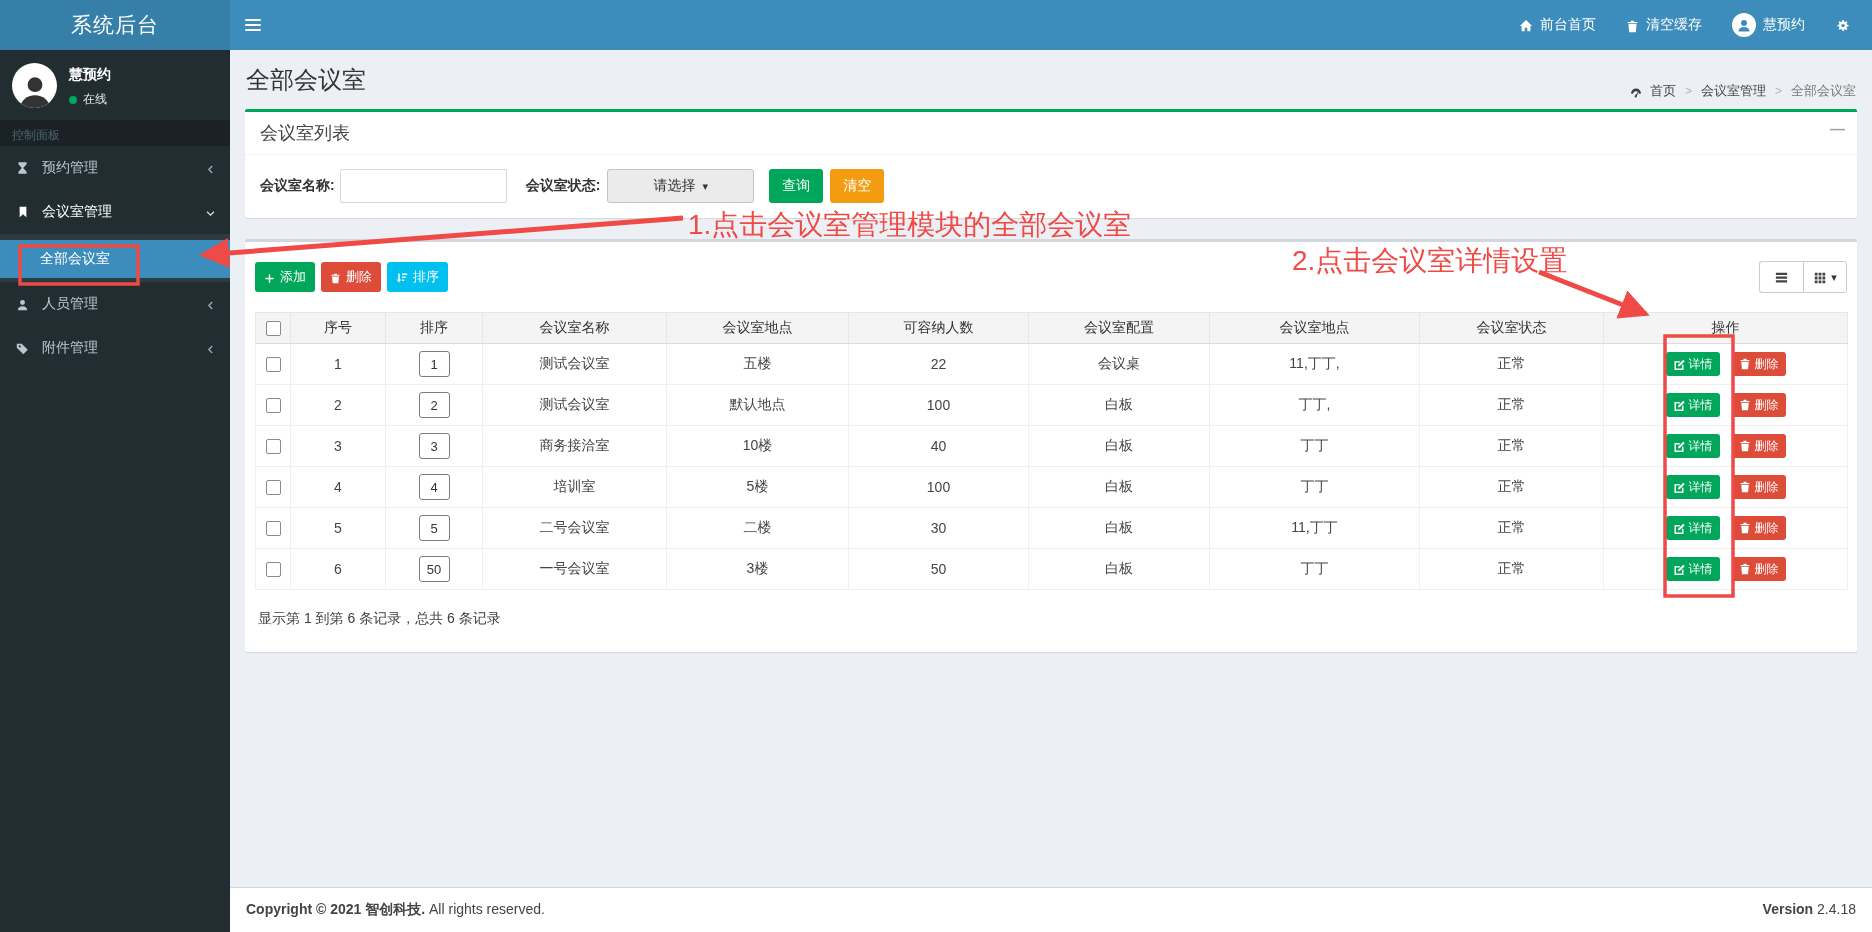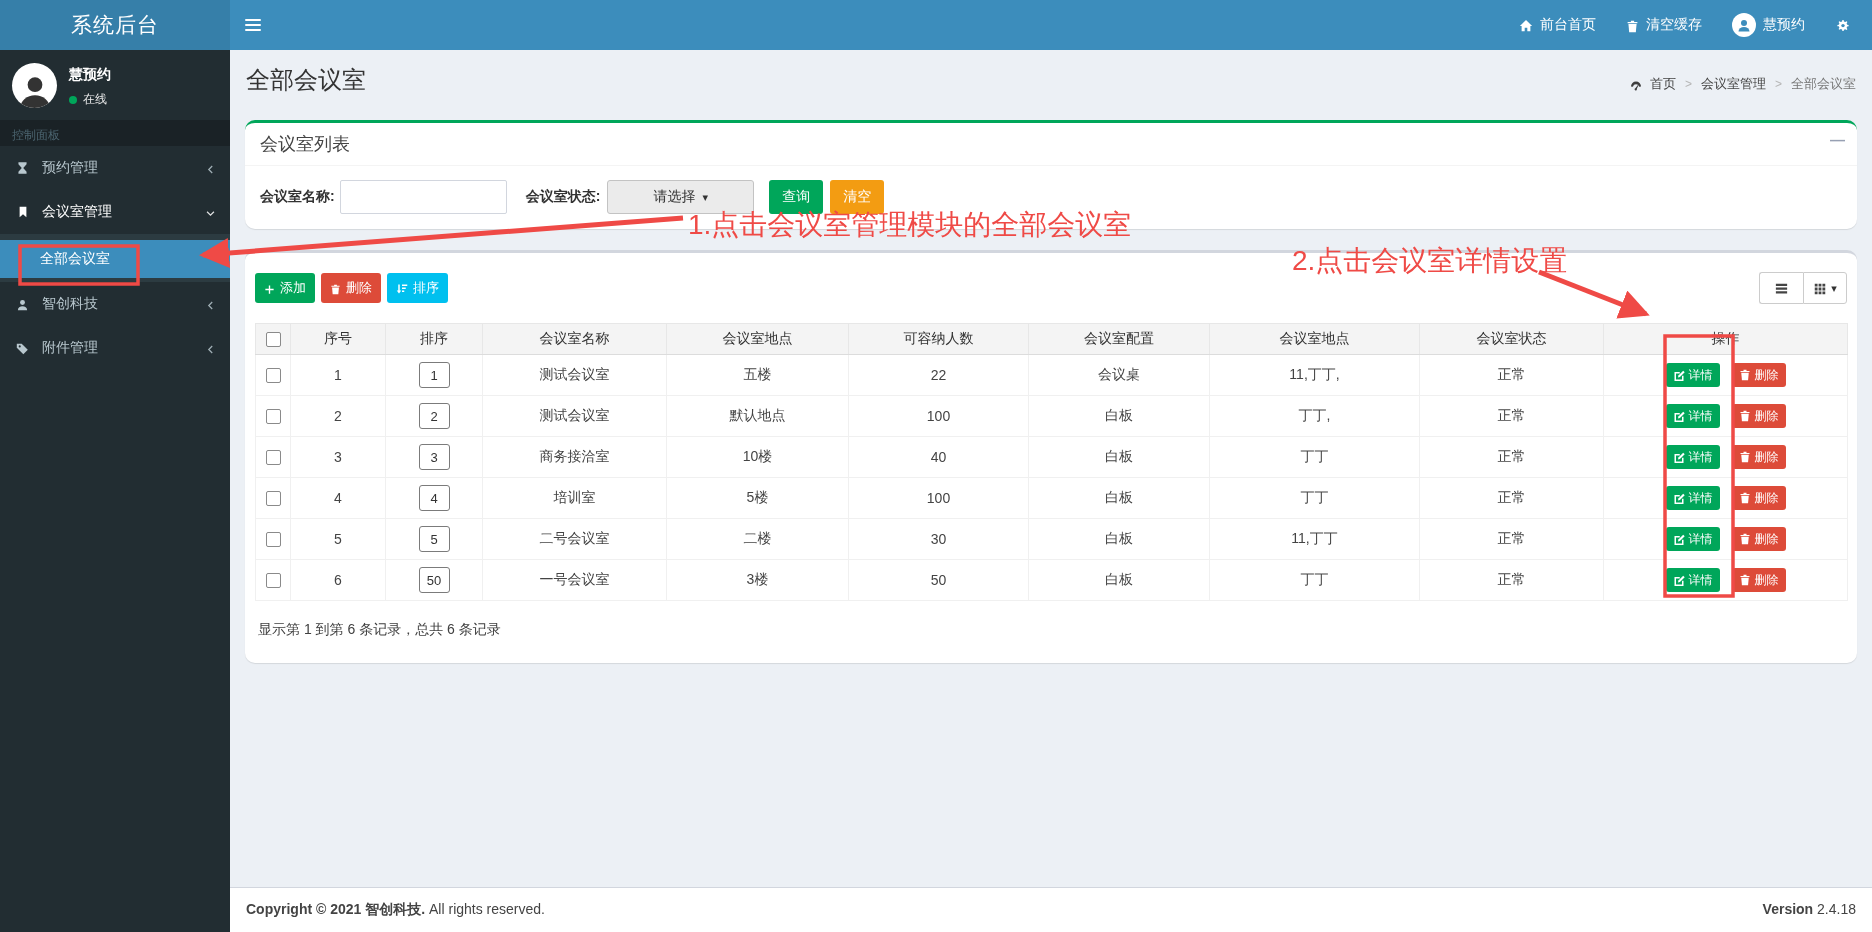--- a/index.html
+++ b/index.html
@@ -34,27 +34,27 @@
   .menu-item .mi{width:17px;margin-right:11px;display:flex;justify-content:center;color:inherit}
   .menu-item .chev{margin-left:auto;color:inherit;opacity:.85}
   .submenu{background:#2c3b41;padding:6px 0 4px}
   .subitem{height:38px;display:flex;align-items:center;padding:0 14px 0 40px;color:#fff;font-size:14px;
            background:var(--c-navbar,#3c8dbc);cursor:pointer}
 
   
   .main{position:absolute;left:230px;top:50px;width:1642px;height:837px}
   .content-header{position:relative;height:55px}
   .content-header h1{position:absolute;left:16px;top:14px;font-size:24px;font-weight:normal;color:#333}
-  .breadcrumb{position:absolute;right:16px;top:25px;font-size:13px;display:flex;align-items:center;gap:9px;color:#444}
+  .breadcrumb{position:absolute;right:16px;top:32px;font-size:13px;display:flex;align-items:center;gap:9px;color:#444}
   .breadcrumb .crumb{cursor:pointer}
   .breadcrumb .sep{color:#b5b5b5;font-size:12px}
   .breadcrumb .active{color:#777}
   .breadcrumb .bic{color:#3e3e3e;margin-right:-2px}
 
-  .box{background:#fff;border-radius:10px;box-shadow:0 1px 1px rgba(0,0,0,.1);margin:15px 15px;position:relative}
+  .box{background:#fff;border-radius:2px;box-shadow:0 1px 1px rgba(0,0,0,.1);margin:4px 15px;position:relative}
   .box-success{border-top:3px solid var(--c-green,#00a65a)}
   .box-default{border-top:3px solid #d2d6de;margin-top:21px}
 
   .box-header{padding:9px 15px;border-bottom:1px solid #f4f4f4;position:relative}
   .box-title{font-size:18px;color:#444;font-weight:normal}
   .collapse-btn{position:absolute;right:12px;top:8px;color:#97a0b3;font-size:15px;font-weight:bold;background:none;border:none;cursor:pointer}
 
   .filter-body{display:flex;align-items:center;padding:14px 15px 15px}
   .flabel{font-size:14px;font-weight:bold;color:#333}
   .f-input{width:167px;height:34px;border:1px solid #d2d6de;border-radius:2px;margin-left:5px;padding:0 8px;font-size:14px;color:#333}
@@ -193,21 +193,21 @@
       <div class="subitem">全部会议室</div>
     </div>
 
     <div class="menu-item">
       <span class="mi">
           <svg class="ic" width="13" height="13" viewBox="0 0 16 16">
             <circle cx="8" cy="5.6" r="3" fill="currentColor"></circle>
             <path d="M2.3 15a5.7 5 0 0 1 11.4 0Z" fill="currentColor"></path>
           </svg>
         </span>
-      <span>智创科技</span>
+      <span>人员管理</span>
       <span class="chev"><svg class="ic" width="11" height="11" viewBox="0 0 16 16">
             <path d="M10.5 3 5.5 8l5 5" stroke="currentColor" stroke-width="1.8" fill="none"></path>
           </svg></span>
     </div>
 
     <div class="menu-item">
       <span class="mi">
           <svg class="ic" width="13" height="13" viewBox="0 0 16 16">
             <path d="M1 2h6l7.5 7.5L9 15 1 7Z" fill="currentColor"></path>
             <circle cx="4.6" cy="5.4" r="1.3" fill="#222d32"></circle>

